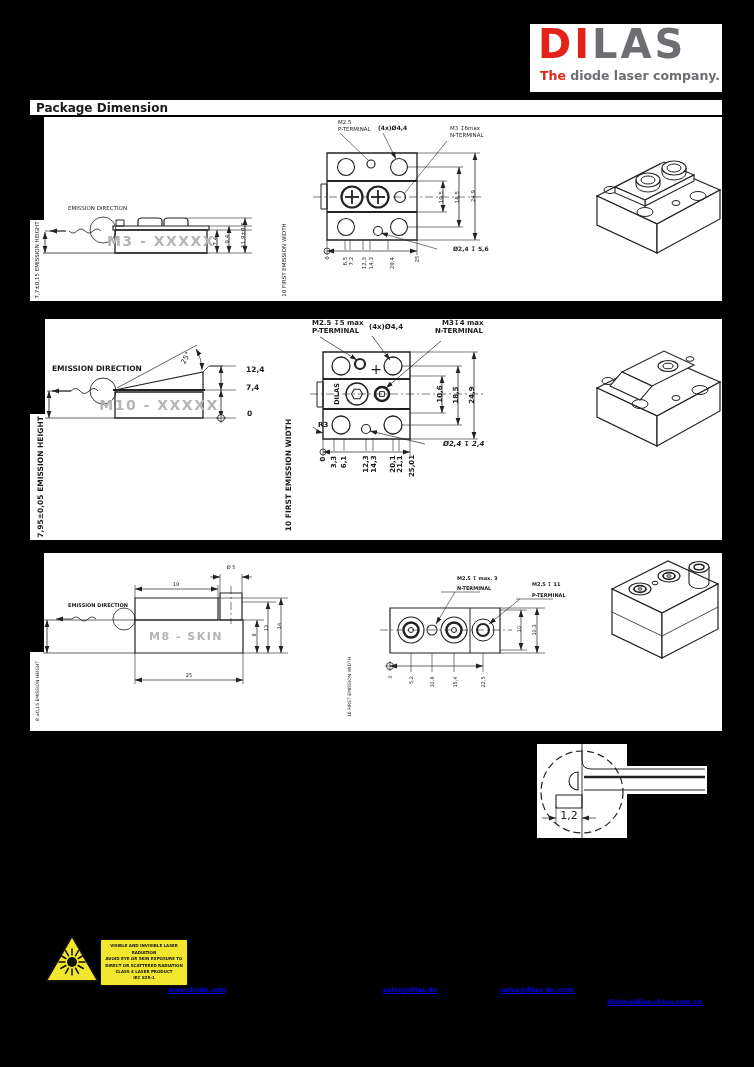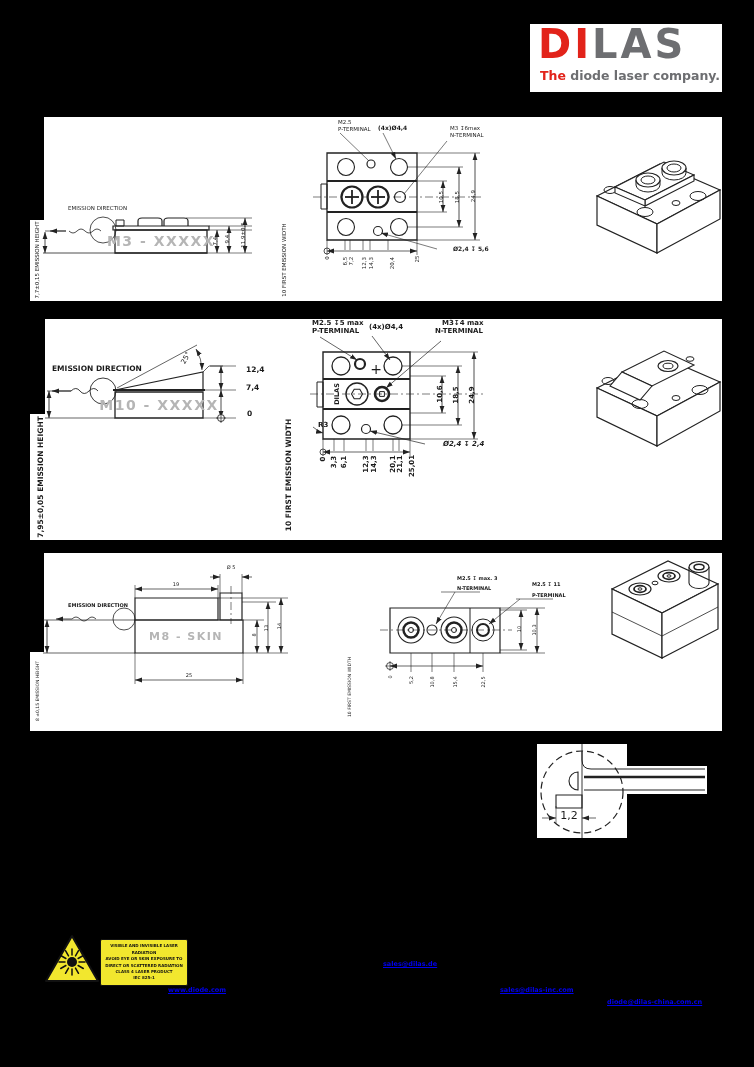--- a/index.html
+++ b/index.html
@@ -32,20 +32,23 @@
 </head>
 <body>
 
 <div class="page">
 
   <div class="logo-box">
     <div class="logo-word"><span class="red">DI</span><span class="lgray">LAS</span></div>
     <div class="logo-tag"><span class="red">The</span><span class="lgray"> diode laser company.</span></div>
   </div>
 
+  <div class="header-strip">
+    <span>Package Dimension</span>
+  </div>
 
   <div class="panel" style="left:30px;top:117px;width:692px;height:184px;"></div>
   <div class="panel" style="left:30px;top:319px;width:692px;height:221px;"></div>
   <div class="panel" style="left:30px;top:553px;width:692px;height:178px;"></div>
   <div class="panel" style="left:537px;top:744px;width:90px;height:94px;"></div>
   <div class="panel" style="left:627px;top:766px;width:80px;height:28px;"></div>
   <div class="notch" style="left:30px;top:117px;width:14px;height:103px;"></div>
   <div class="notch" style="left:30px;top:319px;width:15px;height:95px;"></div>
   <div class="notch" style="left:30px;top:553px;width:14px;height:99px;"></div>
 
@@ -416,17 +419,17 @@
 
   <div class="warn-label">
     <div>VISIBLE AND INVISIBLE LASER RADIATION</div>
     <div>AVOID EYE OR SKIN EXPOSURE TO</div>
     <div>DIRECT OR SCATTERED RADIATION</div>
     <div>CLASS 4 LASER PRODUCT</div>
     <div>IEC 825-1</div>
   </div>
 
   <a class="link" style="left:168px;top:986px;">www.diode.com</a>
-  <a class="link" style="left:383px;top:960px;text-align:center;">sales@dilas.de</a>
+  <a class="link" style="left:383px;top:986px;text-align:center;">sales@dilas.de</a>
   <a class="link" style="left:500px;top:986px;">sales@dilas-inc.com</a>
   <a class="link" style="left:607px;top:998px;">diode@dilas-china.com.cn</a>
 
 </div>
 
 </body></html>

